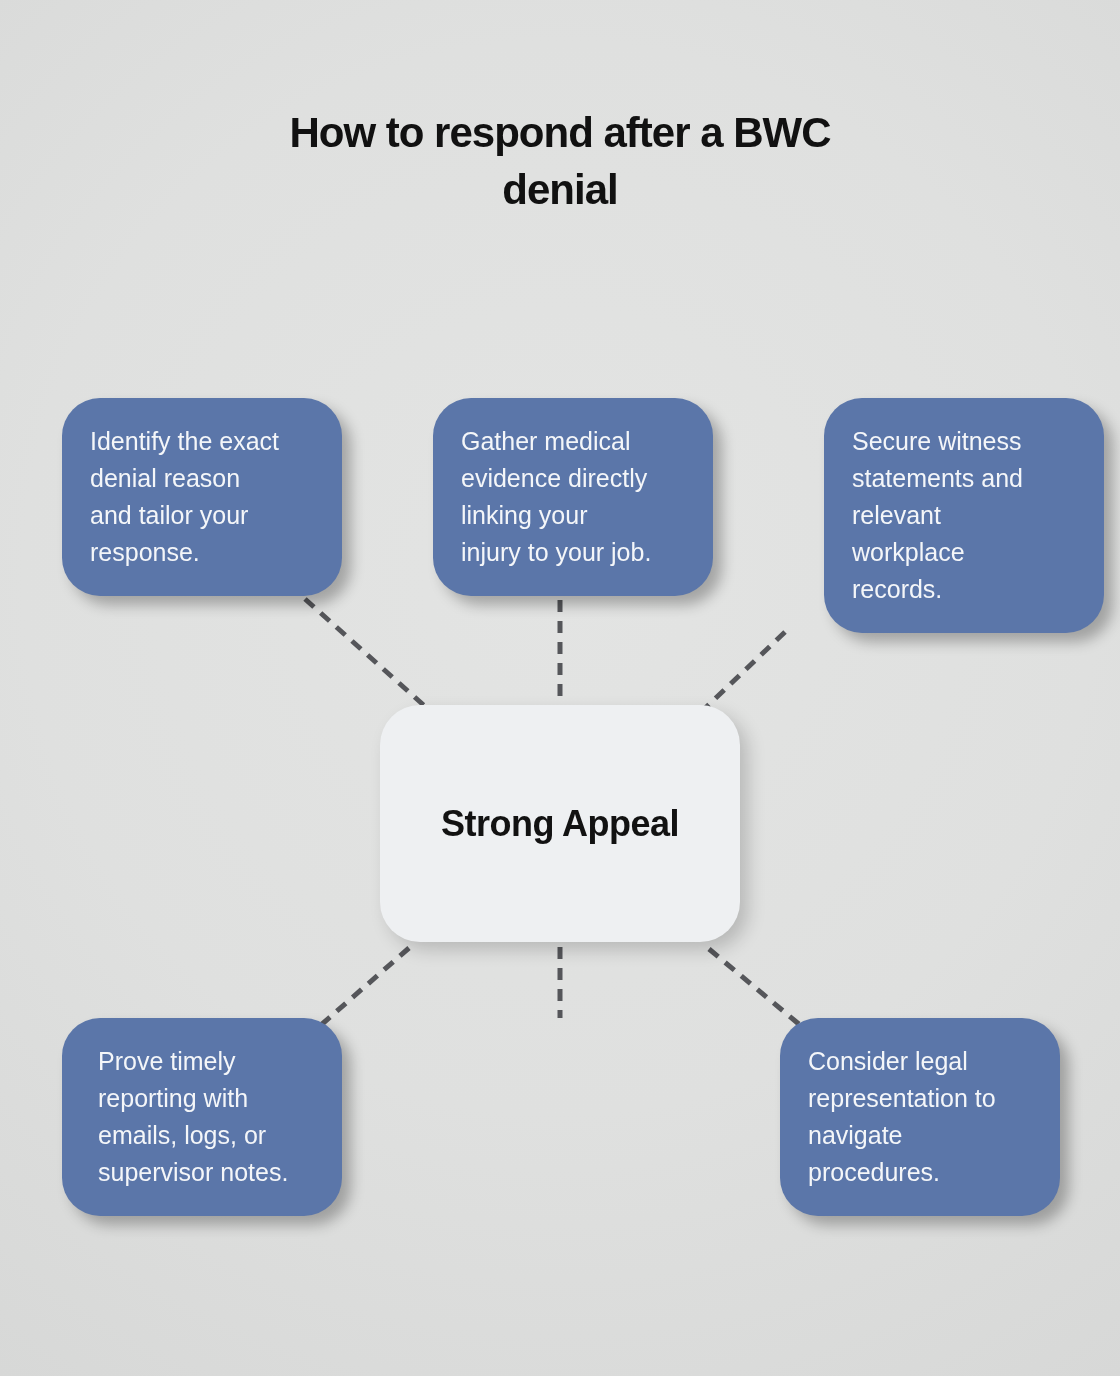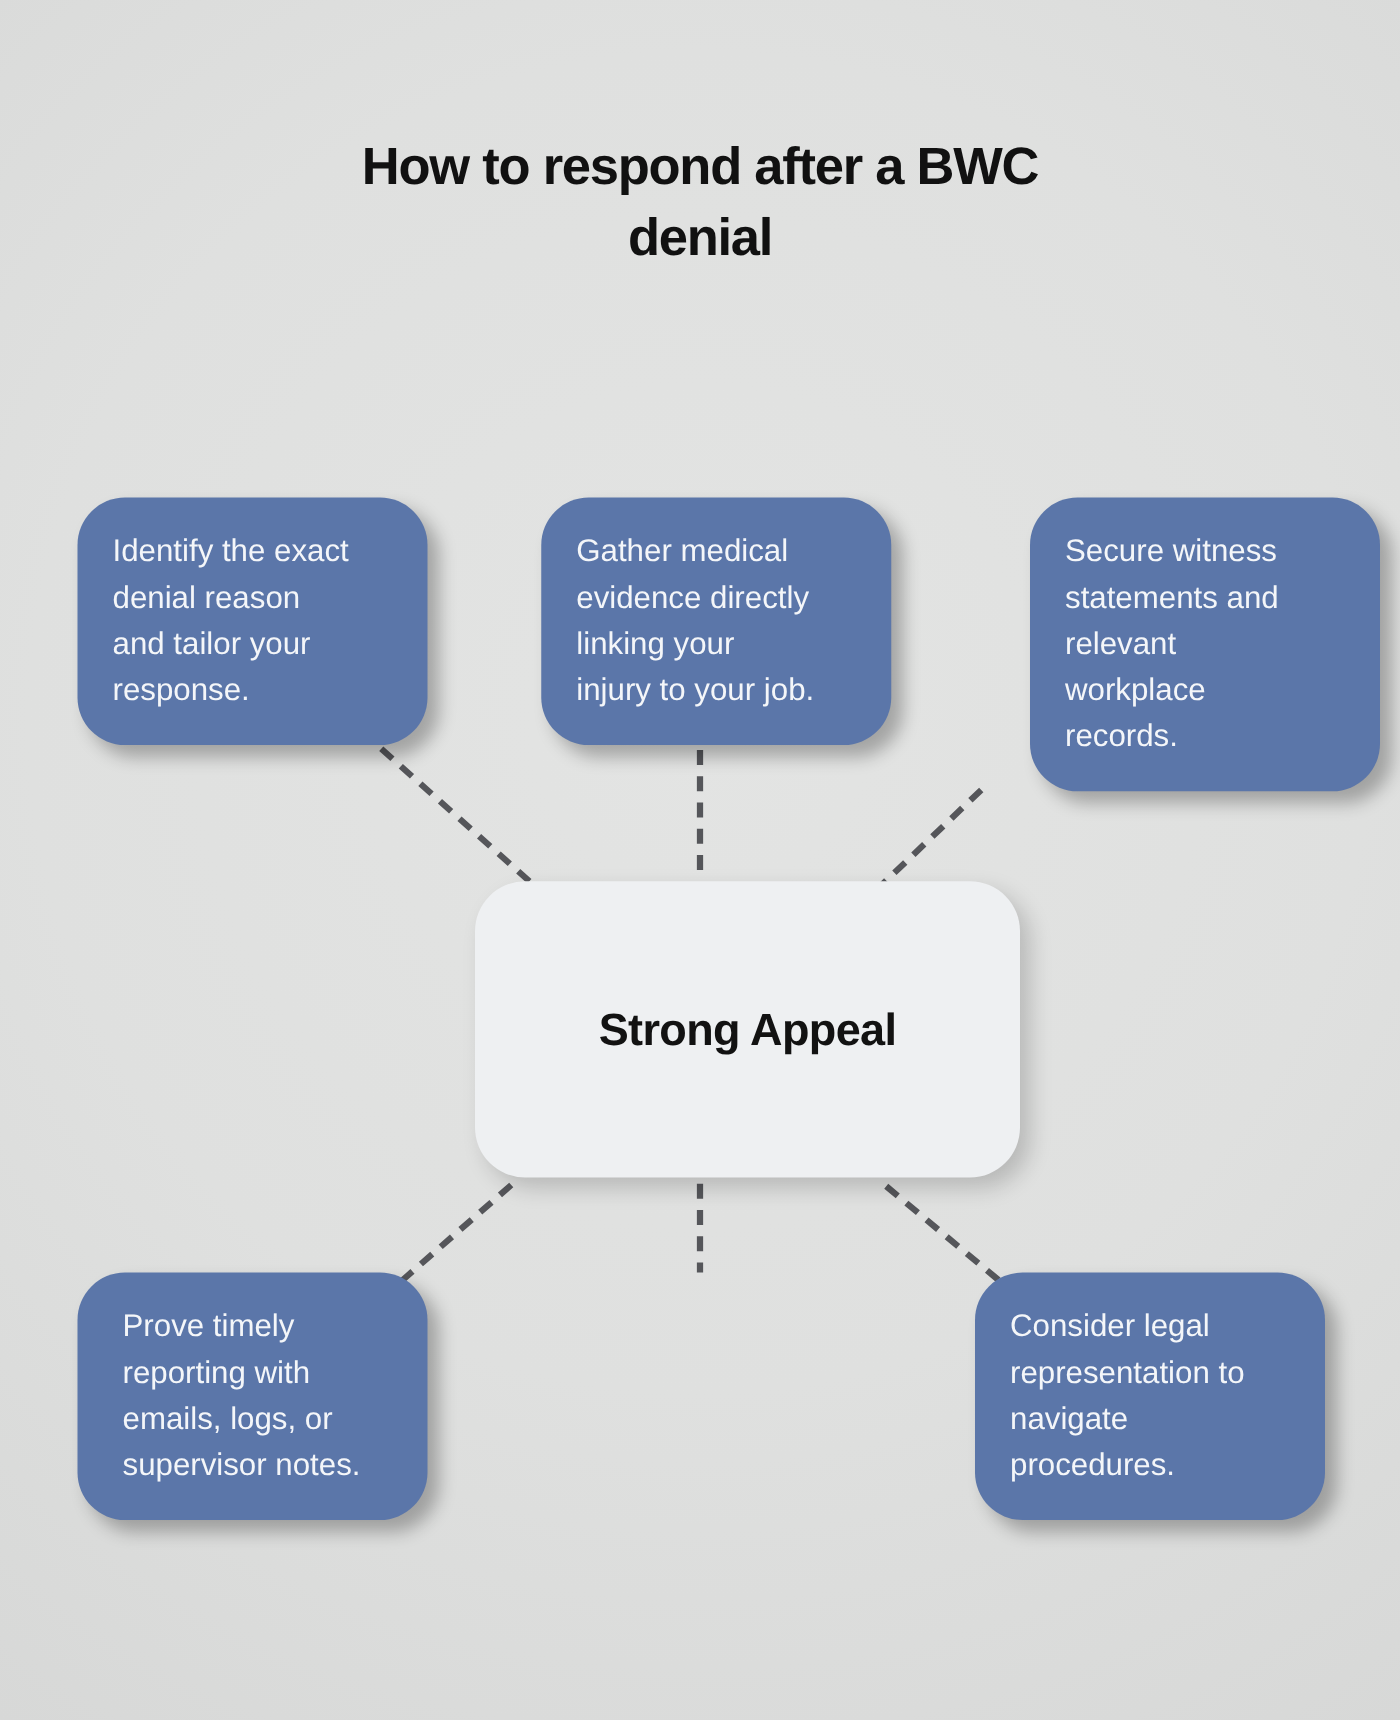--- a/index.html
+++ b/index.html
@@ -65,21 +65,21 @@
   .pos-tl{left:62px;top:398px;}
   .pos-tc{left:417px;top:398px;margin-left:16px;}
   .pos-tr{left:780px;top:398px;margin-left:44px;}
   .pos-bl{left:62px;top:1018px;padding-left:36px;}
   .pos-bc{left:422px;top:1018px;}
   .pos-br{left:780px;top:1018px;}
   .center-node{
     position:absolute;
     left:380px;
     top:705px;
-    width:436px;
+    width:360px;
     height:237px;
     background:var(--center-fill);
     border-radius:40px;
     box-shadow:8px 8px 18px rgba(0,0,0,0.18);
     display:flex;
     align-items:center;
     justify-content:center;
   }
   .center-node span{
     font-size:36px;

